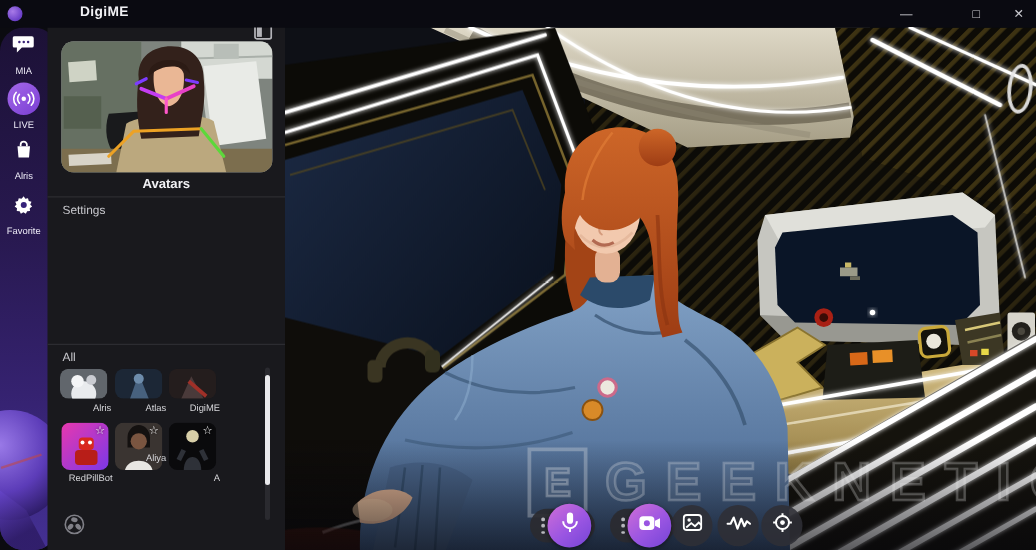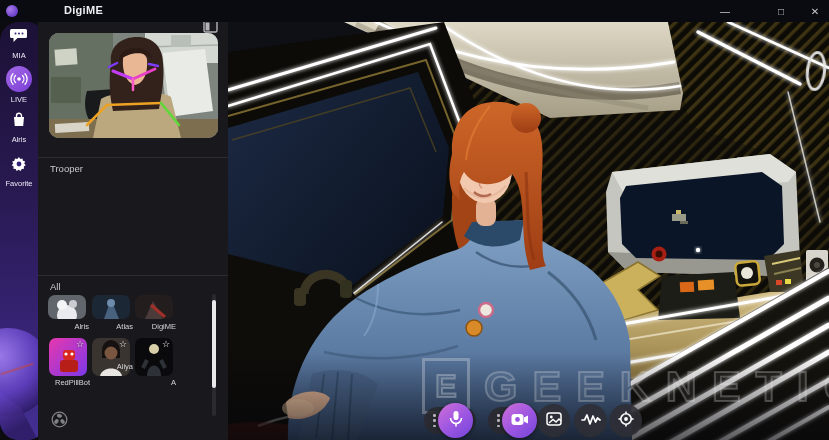--- a/index.html
+++ b/index.html
@@ -153,22 +153,23 @@
           <line x1="106" y1="36" x2="84" y2="46" stroke="#e840c8" stroke-width="3"></line>
           <line x1="84" y1="46" x2="84" y2="57" stroke="#ff57c9" stroke-width="2.5"></line>
           <line x1="60" y1="34" x2="68" y2="30" stroke="#7d3bff" stroke-width="2.5"></line>
           <line x1="100" y1="31" x2="109" y2="33" stroke="#7d3bff" stroke-width="2.5"></line>
           <polyline points="38,92 58,72 112,70" stroke="#eda224" stroke-width="2.5" fill="none"></polyline>
           <line x1="112" y1="70" x2="130" y2="92" stroke="#5cd83a" stroke-width="2.5"></line>
         </g>
       </svg>
     </div>
 
+    <div class="panel-title">Avatars</div>
     <div class="divider" style="top:135px"></div>
-    <div class="sec-label" style="top:141px">Trooper</div>
+    <div class="sec-label" style="top:141px">Settings</div>
     <div class="divider" style="top:253px"></div>
     <div class="sec-label" style="top:259px">All</div>
 
     <div class="tile" style="left:10px;top:273px;height:24px">
       <svg width="38" height="24">
           <rect width="38" height="24" fill="#61666c"></rect>
           <circle cx="19" cy="20" r="10" fill="#e9ebee"></circle>
           <circle cx="14" cy="10" r="5" fill="#f4f5f7"></circle>
           <circle cx="25" cy="9" r="4" fill="#caccd2"></circle>
         </svg>

